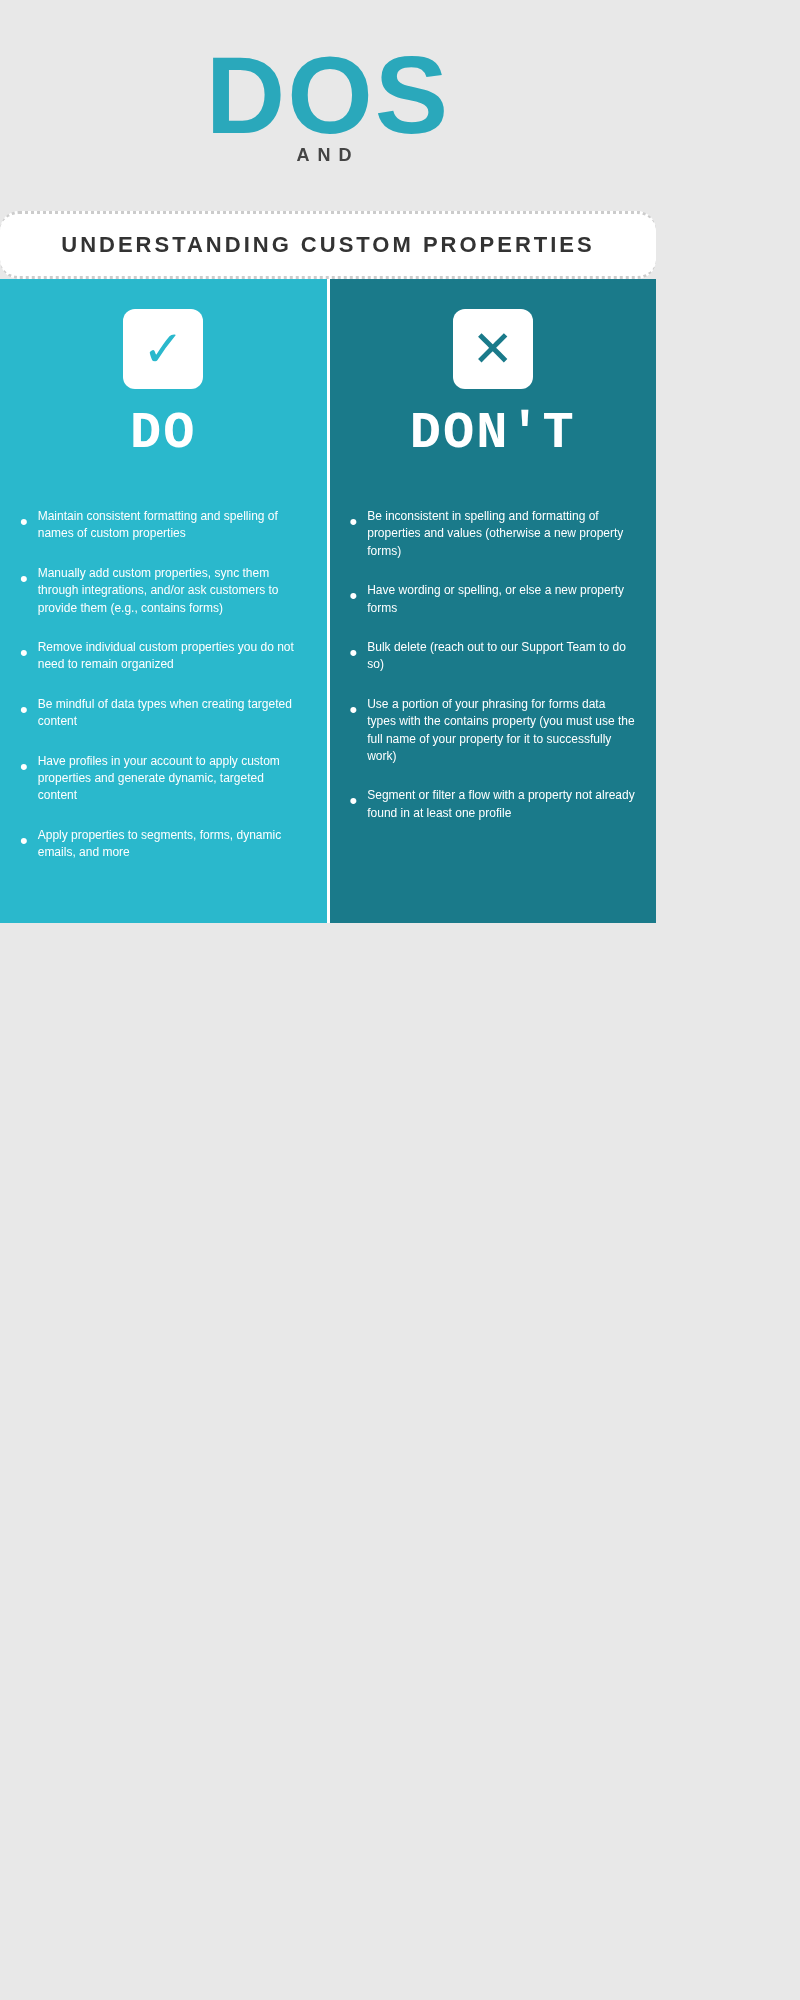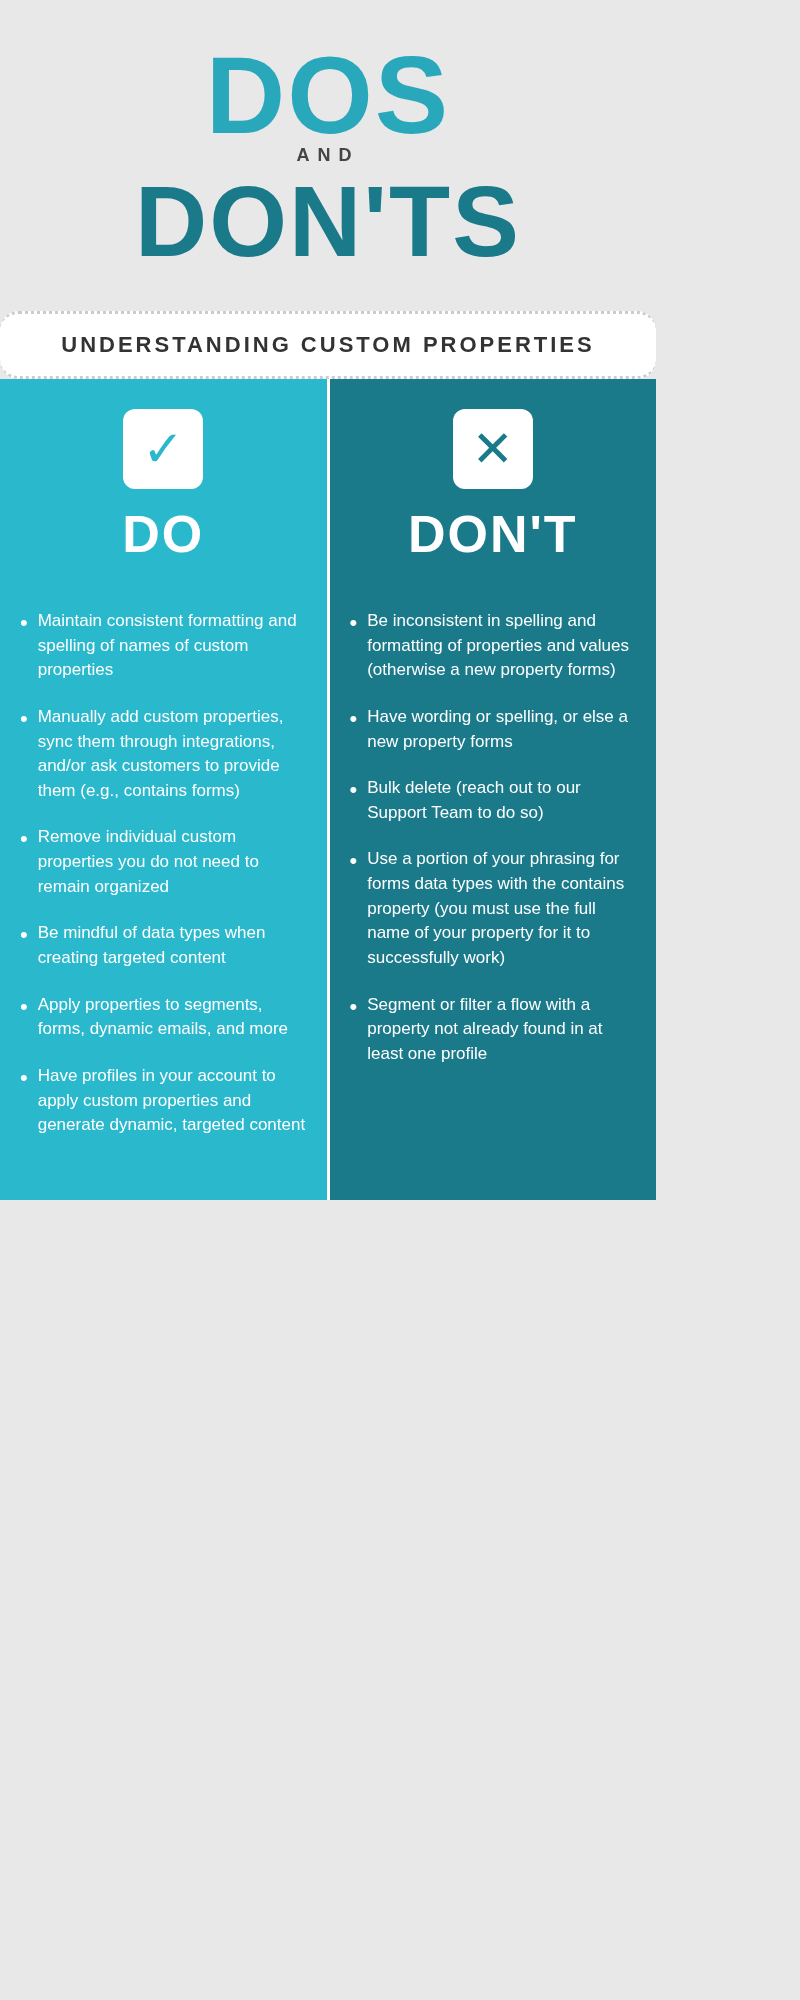--- a/index.html
+++ b/index.html
@@ -112,20 +112,21 @@
       font-size: 50px;
       color: #1a7a8a;
       line-height: 1;
     }
 
     .col-label {
       font-size: 52px;
       font-weight: 900;
       color: white;
       letter-spacing: 2px;
+      font-family: Liberation Mono, monospace;
     }
 
     
     .columns-content {
       display: flex;
       width: 100%;
     }
 
     .col-do-content {
       flex: 1;
@@ -143,42 +144,41 @@
     .bullet-list {
       list-style: none;
       padding: 0;
     }
 
     .bullet-list li {
       display: flex;
       align-items: flex-start;
       margin-bottom: 22px;
       color: white;
-      font-size: 17px;
+      font-size: 12px;
       font-weight: 500;
       line-height: 1.45;
     }
 
     .bullet-list li::before {
       content: '•';
       font-size: 22px;
       margin-right: 10px;
       flex-shrink: 0;
       line-height: 1.3;
     }
   </style>
 </head>
 <body>
 
 <div class="page-wrapper">
 
   <div class="header">
     <div class="title-dos">DOS</div>
     <div class="title-and">AND</div>
-    <div class="title-donts">DON'TS</div>
   </div>
 
   <div class="banner">
     <span class="banner-title">UNDERSTANDING CUSTOM PROPERTIES</span>
   </div>
 
   <div class="columns-header">
     <div class="col-do-header">
       <div class="icon-box">
         <span class="icon-check">✓</span>
@@ -193,22 +193,22 @@
     </div>
   </div>
 
   <div class="columns-content">
     <div class="col-do-content">
       <ul class="bullet-list">
       <li>Maintain consistent formatting and spelling of names of custom properties</li>
           <li>Manually add custom properties, sync them through integrations, and/or ask customers to provide them (e.g., contains forms)</li>
           <li>Remove individual custom properties you do not need to remain organized</li>
           <li>Be mindful of data types when creating targeted content</li>
+          <li>Have profiles in your account to apply custom properties and generate dynamic, targeted content</li>
           <li>Apply properties to segments, forms, dynamic emails, and more</li>
-          <li>Have profiles in your account to apply custom properties and generate dynamic, targeted content</li>
         </ul>
     </div>
     <div class="col-dont-content">
       <ul class="bullet-list">
       <li>Be inconsistent in spelling and formatting of properties and values (otherwise a new property forms)</li>
           <li>Have wording or spelling, or else a new property forms</li>
           <li>Bulk delete (reach out to our Support Team to do so)</li>
           <li>Use a portion of your phrasing for forms data types with the contains property (you must use the full name of your property for it to successfully work)</li>
           <li>Segment or filter a flow with a property not already found in at least one profile</li>
         </ul>

